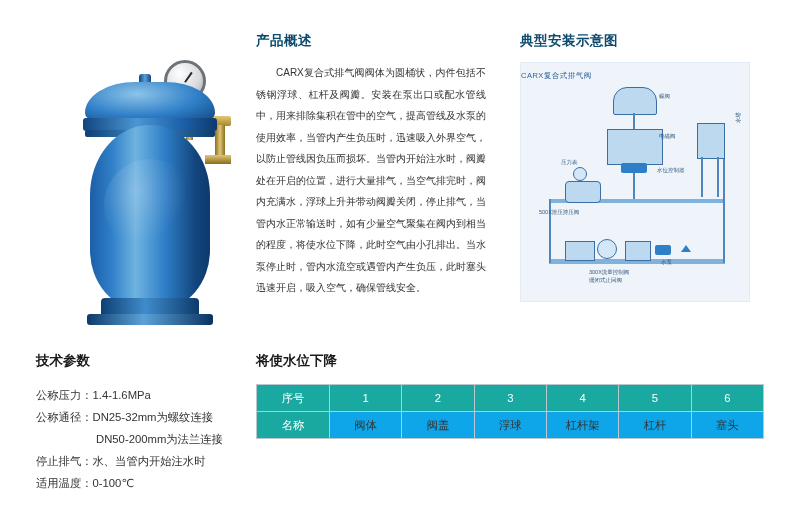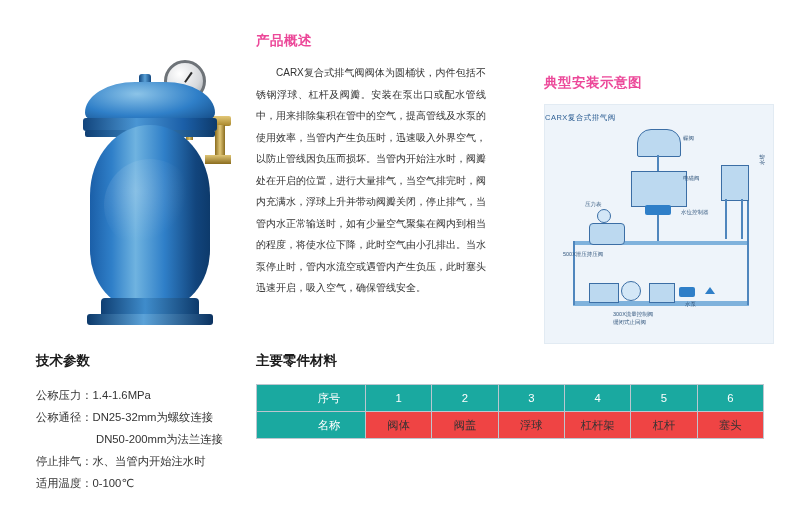--- a/index.html
+++ b/index.html
@@ -87,30 +87,30 @@
     background:linear-gradient(90deg,#8a6c1e,#e0c677,#8a6c1e);
   }
   .pipe-right2{
     position:absolute;left:150px;top:125px;width:26px;height:9px;
     background:linear-gradient(180deg,#e0c677,#8a6c1e);
   }
 
   
   .col-mid{position:absolute;left:256px;top:32px;width:230px;}
   .sec-title{
-    font-size:13.5px;color:#ec4899;font-weight:bold;letter-spacing:.5px;margin:0 0 12px 0;
+    font-size:13.5px;color:#0c4a6e;font-weight:bold;letter-spacing:.5px;margin:0 0 12px 0;
     font-family:"Liberation Sans","DejaVu Sans",sans-serif;
   }
   .para{
     font-size:10px;line-height:21.5px;color:#333;text-align:justify;text-indent:2em;
     margin:0;
   }
 
   
-  .col-right{position:absolute;left:544px;top:32px;width:232px;margin-top:42px;}
+  .col-right{position:absolute;left:520px;top:32px;width:232px;}
   .diagram{
     position:relative;width:230px;height:240px;background:#eef4fa;border:1px solid #e2ebf3;box-sizing:border-box;
     overflow:hidden;
   }
   .d-title{
     position:absolute;left:0;top:8px;width:100%;text-align:left;
     font-size:7.5px;color:#2e5f94;letter-spacing:.5px;
   }
   .d-lbl{position:absolute;font-size:5.5px;color:#35597f;white-space:nowrap;}
   .d-lbl.rot{transform:rotate(-90deg);transform-origin:left top;}
@@ -134,24 +134,24 @@
   .tech-row.indent{padding-left:60px;}
 
   
   .mat{position:absolute;left:256px;top:352px;width:508px;}
   .mat h3{margin:0 0 14px 0;font-size:13.5px;color:#1a1a1a;font-weight:bold;}
   table{border-collapse:collapse;width:508px;table-layout:fixed;}
   th,td{
     border:1px solid #bcc6cf;height:26px;text-align:center;font-size:11.3px;color:#333;
     padding:0;
   }
-  th.first,td.first{background:#1aa9a0;color:#fff;width:72px;font-weight:normal;padding-left:36px;}
+  th.first,td.first{background:#1aa9a0;color:#fff;width:72px;font-weight:normal;}
   tr.head th{background:#1aa9a0;color:#ffffff;font-weight:normal;}
   tr.head th.first{background:#1aa9a0;}
-  td{background:#ef4444;}
+  td{background:#0ea5e9;}
 </style>
 </head>
 <body>
 
 <div class="page">
 
   <div class="product-img">
     <div class="gauge"></div>
     <div class="gauge-pole"></div>
     <div class="handle"></div>
@@ -226,21 +226,21 @@
     </div>
     <div class="tech-row">
       <span class="k">停止排气：</span><span>水、当管内开始注水时</span>
     </div>
     <div class="tech-row">
       <span class="k">适用温度：</span><span>0-100℃</span>
     </div>
   </div>
 
   <div class="mat">
-    <h3>主要零件材料</h3>
+    <h3>将使水位下降</h3>
     <table>
       <tbody>
         <tr class="head">
           <th class="first">序号</th>
           <th>1</th>
           <th>2</th>
           <th>3</th>
           <th>4</th>
           <th>5</th>
           <th>6</th>

